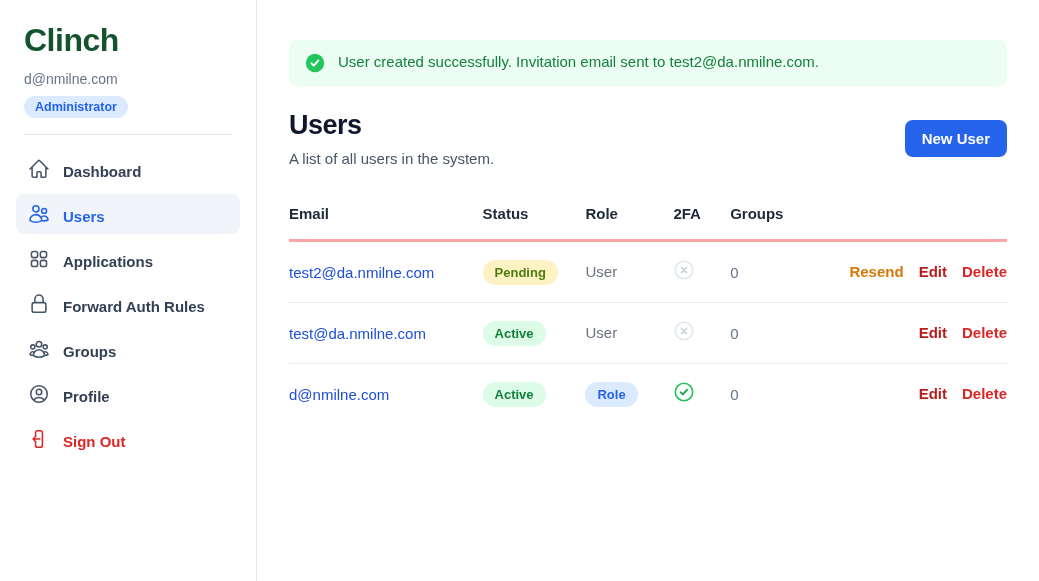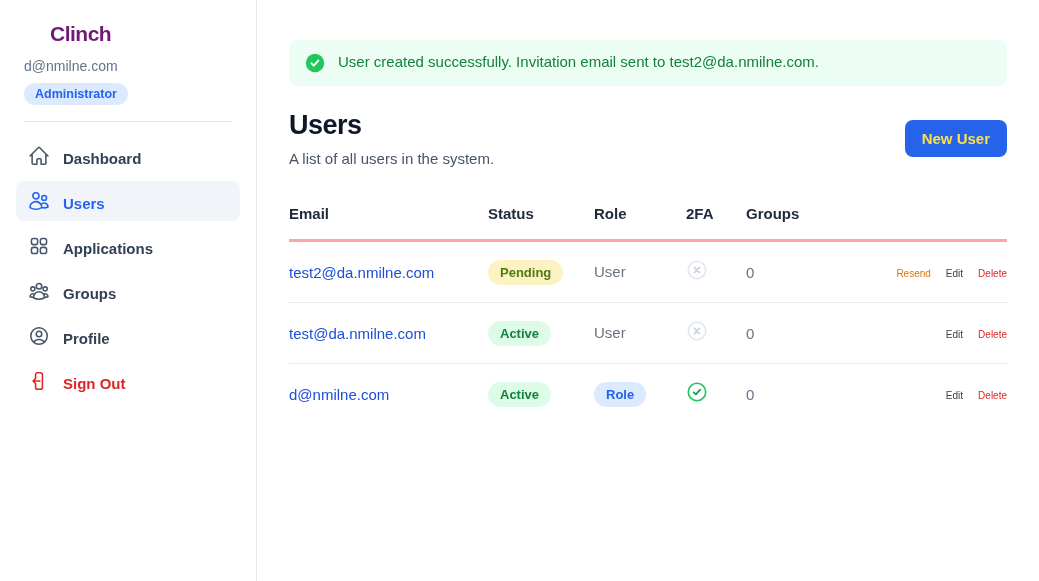--- a/index.html
+++ b/index.html
@@ -14,26 +14,25 @@
   
   .sidebar {
     width: 257px;
     min-width: 257px;
     height: 100%;
     border-right: 1px solid #e2e8f0;
     padding: 22px 16px 16px 16px;
     background: #ffffff;
   }
   .brand {
-    font-size: 21px;
+    font-size: 32px;
     font-weight: 800;
-    color: #701a75;
+    color: #14532d;
     letter-spacing: -0.5px;
     padding-left: 8px;
-    margin-left: 26px;
   }
   .user-email {
     margin-top: 12px;
     font-size: 14px;
     color: #64748b;
     padding-left: 8px;
   }
   .role-badge {
     display: inline-block;
     margin-top: 9px;
@@ -81,21 +80,21 @@
     margin-bottom: 24px;
   }
   .banner .icon { width: 20px; height: 20px; display: inline-flex; }
   .banner-text { font-size: 15px; font-weight: 500; color: #15803d; }
 
   .page-header { display: flex; justify-content: space-between; align-items: center; }
   .page-title { font-size: 27px; font-weight: 800; color: #0f172a; letter-spacing: -0.5px; }
   .page-subtitle { margin-top: 9px; font-size: 15px; color: #475569; }
   .btn-primary {
     background: #2563eb;
-    color: #fde047;
+    color: #ffffff;
     border: none;
     font-family: inherit;
     font-size: 15px;
     font-weight: 700;
     padding: 10px 17px;
     border-radius: 8px;
     cursor: pointer;
   }
 
   
@@ -124,23 +123,23 @@
     padding: 5px 12px;
     border-radius: 9999px;
   }
   .badge.pending { background: #fdf2c4; color: #4d7c0f; }
   .badge.active  { background: #dcfce7; color: #15803d; }
   .badge.admin   { background: #dbeafe; color: #2563eb; }
   .role-plain { font-size: 15px; color: #6b7280; }
   .groups-count { font-size: 15px; color: #64748b; }
   .twofa { width: 22px; height: 22px; display: inline-flex; }
   td.cell-actions { text-align: right; white-space: nowrap; }
-  .action { font-size: 10px; font-weight: 400; margin-left: 15px; cursor: pointer; text-decoration: none; }
+  .action { font-size: 15px; font-weight: 700; margin-left: 15px; cursor: pointer; text-decoration: none; }
   .action.resend { color: #d97706; }
-  .action.edit   { color: #404040; }
+  .action.edit   { color: #b91c1c; }
   .action.delete { color: #dc2626; }
 </style>
 </head>
 <body>
 
 <aside class="sidebar">
   <div class="brand">Clinch</div>
   <div class="user-email">d@nmilne.com</div>
   <span class="role-badge">Administrator</span>
   <div class="sidebar-divider"></div>
@@ -162,20 +161,28 @@
       </span>
       <span>Users</span>
     </div>
     <div class="nav-item">
       <span class="icon">
         <svg viewBox="0 0 24 24" fill="none" stroke="currentColor" stroke-width="1.7" stroke-linecap="round" stroke-linejoin="round">
             <path d="M3.75 6A2.25 2.25 0 016 3.75h2.25A2.25 2.25 0 0110.5 6v2.25a2.25 2.25 0 01-2.25 2.25H6a2.25 2.25 0 01-2.25-2.25V6zM3.75 15.75A2.25 2.25 0 016 13.5h2.25a2.25 2.25 0 012.25 2.25V18a2.25 2.25 0 01-2.25 2.25H6A2.25 2.25 0 013.75 18v-2.25zM13.5 6a2.25 2.25 0 012.25-2.25H18A2.25 2.25 0 0120.25 6v2.25A2.25 2.25 0 0118 10.5h-2.25a2.25 2.25 0 01-2.25-2.25V6zM13.5 15.75a2.25 2.25 0 012.25-2.25H18a2.25 2.25 0 012.25 2.25V18A2.25 2.25 0 0118 20.25h-2.25A2.25 2.25 0 0113.5 18v-2.25z"></path>
           </svg>
       </span>
       <span>Applications</span>
+    </div>
+    <div class="nav-item">
+      <span class="icon">
+        <svg viewBox="0 0 24 24" fill="none" stroke="currentColor" stroke-width="1.7" stroke-linecap="round" stroke-linejoin="round">
+            <path d="M16.5 10.5V6.75a4.5 4.5 0 10-9 0v3.75m-.75 10.5h10.5a2.25 2.25 0 002.25-2.25v-6a2.25 2.25 0 00-2.25-2.25H6.75a2.25 2.25 0 00-2.25 2.25v6a2.25 2.25 0 002.25 2.25z"></path>
+          </svg>
+      </span>
+      <span>Forward Auth Rules</span>
     </div>
     <div class="nav-item">
       <span class="icon">
         <svg viewBox="0 0 24 24" fill="none" stroke="currentColor" stroke-width="1.7" stroke-linecap="round" stroke-linejoin="round">
             <path d="M18 18.72a9.094 9.094 0 003.741-.479 3 3 0 00-4.682-2.72m.94 3.198l.001.031c0 .225-.012.447-.037.666A11.944 11.944 0 0112 21c-2.17 0-4.207-.576-5.963-1.584A6.062 6.062 0 016 18.719m12 0a5.971 5.971 0 00-.941-3.197m0 0A5.995 5.995 0 0012 12.75a5.995 5.995 0 00-5.058 2.772m0 0a3 3 0 00-4.681 2.72 8.986 8.986 0 003.74.477m.94-3.197a5.971 5.971 0 00-.94 3.197M15 6.75a3 3 0 11-6 0 3 3 0 016 0zm6 3a2.25 2.25 0 11-4.5 0 2.25 2.25 0 014.5 0zm-13.5 0a2.25 2.25 0 11-4.5 0 2.25 2.25 0 014.5 0z"></path>
           </svg>
       </span>
       <span>Groups</span>
     </div>
     <div class="nav-item">

